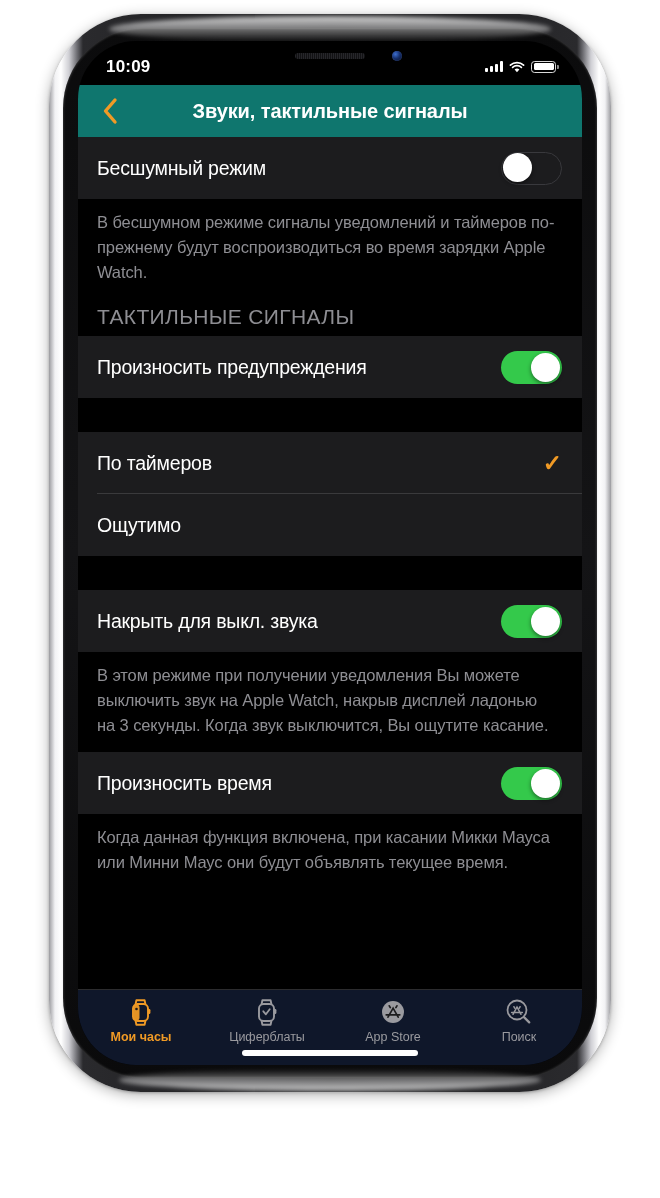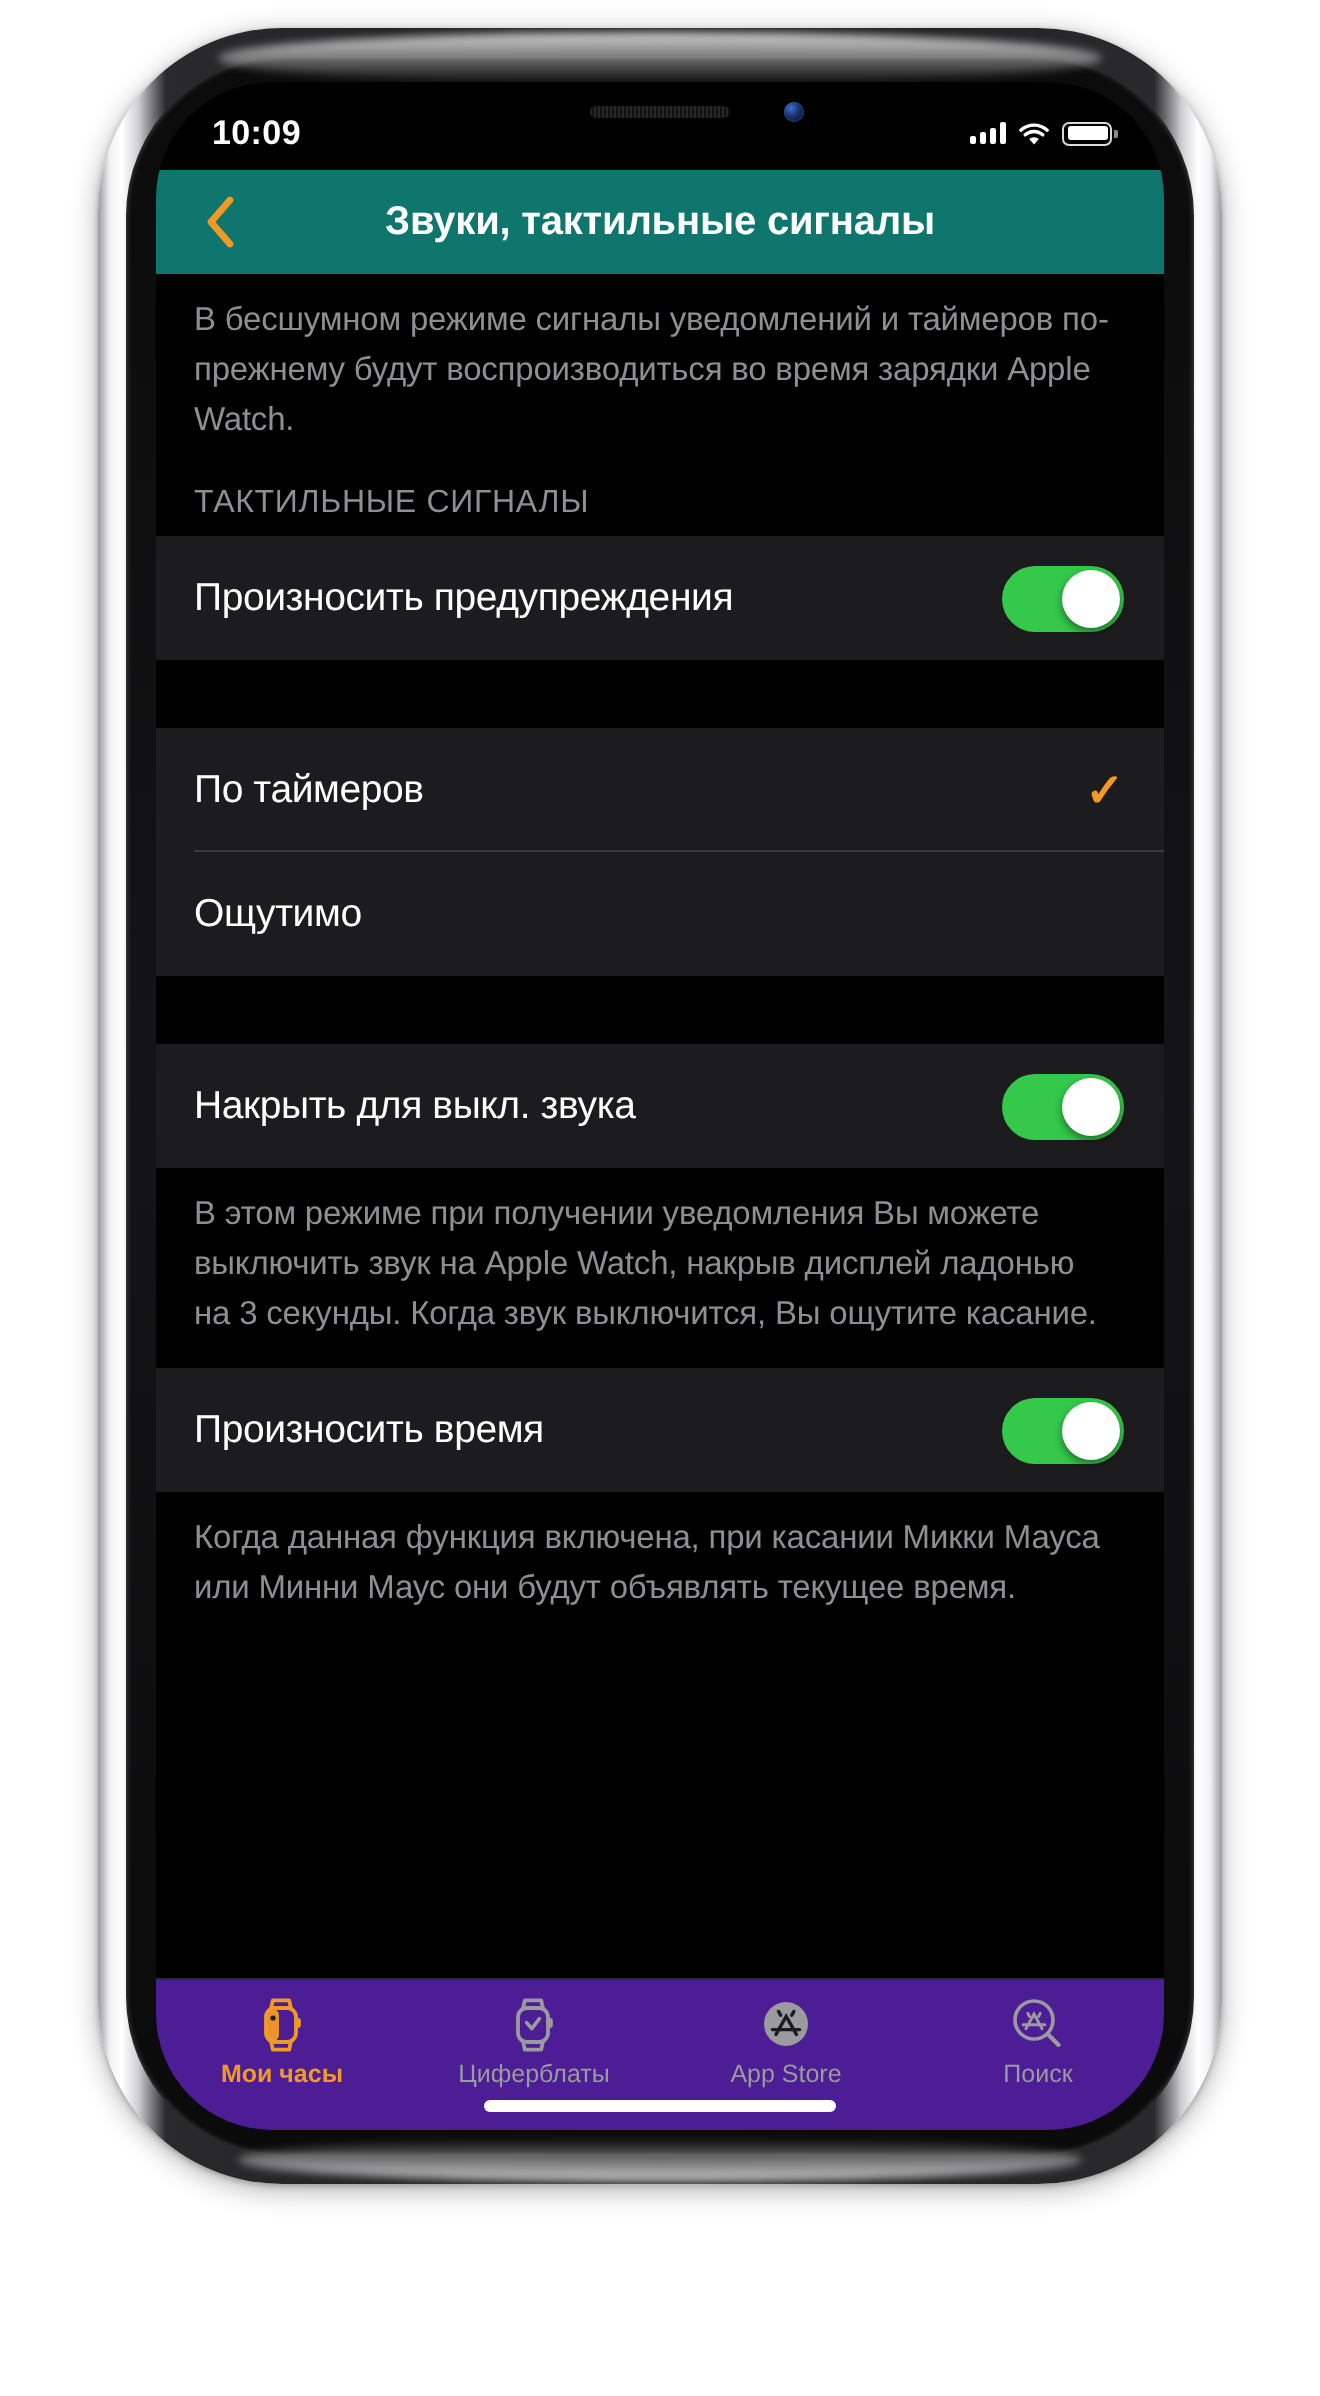--- a/index.html
+++ b/index.html
@@ -164,30 +164,30 @@
   .toggle.off{ background:#1c1c1e; border:1.5px solid #39393d; }
   .toggle.off .knob{ left:1px; top:0.5px; }
 
   .check{ color:#f09a25; font-size:23px; font-weight:bold; line-height:1; }
 
   .footnote{
     color:#8e8e93; font-size:16.5px; line-height:25px;
     padding:11px 26px 14px 19px; background:#000; letter-spacing:-.1px;
   }
   .grouphdr{
-    color:#8e8e93; font-size:16px; letter-spacing:.35px;
+    color:#8e8e93; font-size:21px; letter-spacing:.35px;
     padding:6px 19px 7px 19px; background:#000; text-transform:uppercase;
   }
   .gap{ background:#000; }
   .gap.g-mid{ height:34px; }
 
   
   .tabbar{
     position:absolute; left:0; bottom:0; width:100%; height:76px; z-index:25;
-    background:#4c1d95; border-top:1px solid #2c2c2e;
+    background:#0f172a; border-top:1px solid #2c2c2e;
     display:flex; align-items:flex-start; padding-top:7px;
   }
   .tab{ flex:1; display:flex; flex-direction:column; align-items:center; gap:3px; }
   .tab-ico{ height:30px; display:flex; align-items:center; justify-content:center; }
   .tab-lbl{ font-size:12.5px; color:#9a9a9f; }
   .tab.active .tab-lbl{ color:#f09a25; font-weight:bold; }
 
   .home-ind{
     position:absolute; left:50%; transform:translateX(-50%); bottom:9px;
     width:176px; height:6px; border-radius:3px; background:#fff; z-index:45;
@@ -239,20 +239,26 @@
       <div class="nav-back">
         <svg width="16" height="28" viewBox="0 0 16 28">
           <path d="M13 3 3.5 14 13 25" stroke="#F09A25" stroke-width="3.4" fill="none" stroke-linecap="round" stroke-linejoin="round"></path>
         </svg>
       </div>
       <div class="nav-title">Звуки, тактильные сигналы</div>
     </div>
 
     <div class="content">
 
+      <div class="row">
+        <span class="row-label">Бесшумный режим</span>
+        <div class="toggle off">
+          <span class="knob"></span>
+        </div>
+      </div>
 
       <div class="footnote">В бесшумном режиме сигналы уведомлений и таймеров по-прежнему будут воспроизводиться во время зарядки Apple Watch.</div>
 
       <div class="grouphdr">ТАКТИЛЬНЫЕ СИГНАЛЫ</div>
 
       <div class="row">
         <span class="row-label">Произносить предупреждения</span>
         <div class="toggle on">
           <span class="knob"></span>
         </div>

